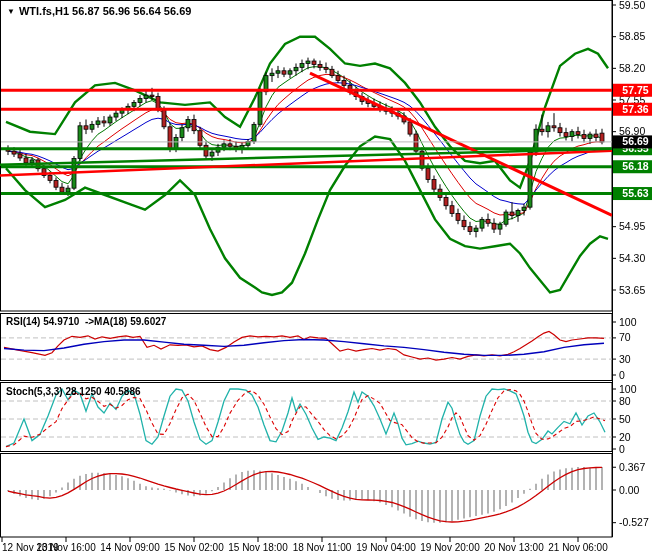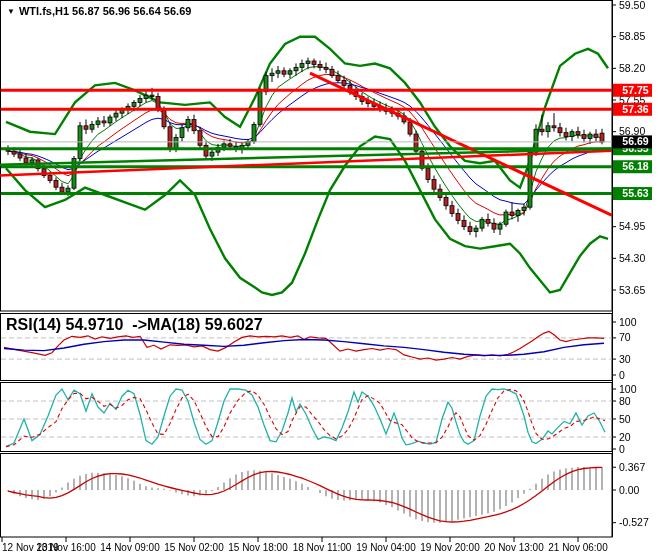--- a/index.html
+++ b/index.html
@@ -2,21 +2,21 @@
 <html><head>
 <meta charset="utf-8">
 <style>
   html,body{margin:0;padding:0;background:#fff;}
   #app{position:relative;width:652px;height:560px;background:#fff;overflow:hidden;
        font-family:"Liberation Sans",sans-serif;}
   svg{position:absolute;left:0;top:0;}
   .overlay{position:absolute;color:#000;white-space:pre;pointer-events:none;}
   .main-title{left:7px;top:5px;font-size:11px;font-weight:700;}
   .main-title .arrow{font-size:8px;vertical-align:1px;margin-right:4px;}
-  .ind-label{font-size:16px;font-weight:700;}
+  .ind-label{font-size:10px;font-weight:700;}
   #rsi-label{left:6px;top:316px;}
   #stoch-label{left:6px;top:386px;}
   #macd-label{left:6px;top:457px;}
 </style>
 </head>
 <body>
 
 <div id="app">
   <svg id="chart-svg" width="660" height="560">
       <rect x="0.5" y="0.5" width="611.5" height="310.5" fill="#fff" stroke="#000000" stroke-width="1"></rect>
@@ -444,13 +444,14 @@
         <line x1="514" y1="537" x2="514" y2="542" stroke="#000" stroke-width="1"></line>
         <text x="514" y="551" font-size="10" font-family="&quot;Liberation Sans&quot;,sans-serif" fill="#000" text-anchor="middle">20 Nov 13:00</text>
         <line x1="578" y1="537" x2="578" y2="542" stroke="#000" stroke-width="1"></line>
         <text x="578" y="551" font-size="10" font-family="&quot;Liberation Sans&quot;,sans-serif" fill="#000" text-anchor="middle">21 Nov 06:00</text>
       </g>
     </svg>
 
   <div class="overlay main-title"><span class="arrow">▼</span><span>WTI.fs,H1</span><span> </span><span>56.87 56.96 56.64 56.69</span></div>
 
   <div id="rsi-label" class="overlay ind-label">RSI(14) 54.9710  -&gt;MA(18) 59.6027</div>
+  <div id="stoch-label" class="overlay ind-label">Stoch(5,3,3) 28.1250 40.5886</div>
 </div>
 
 </body></html>

